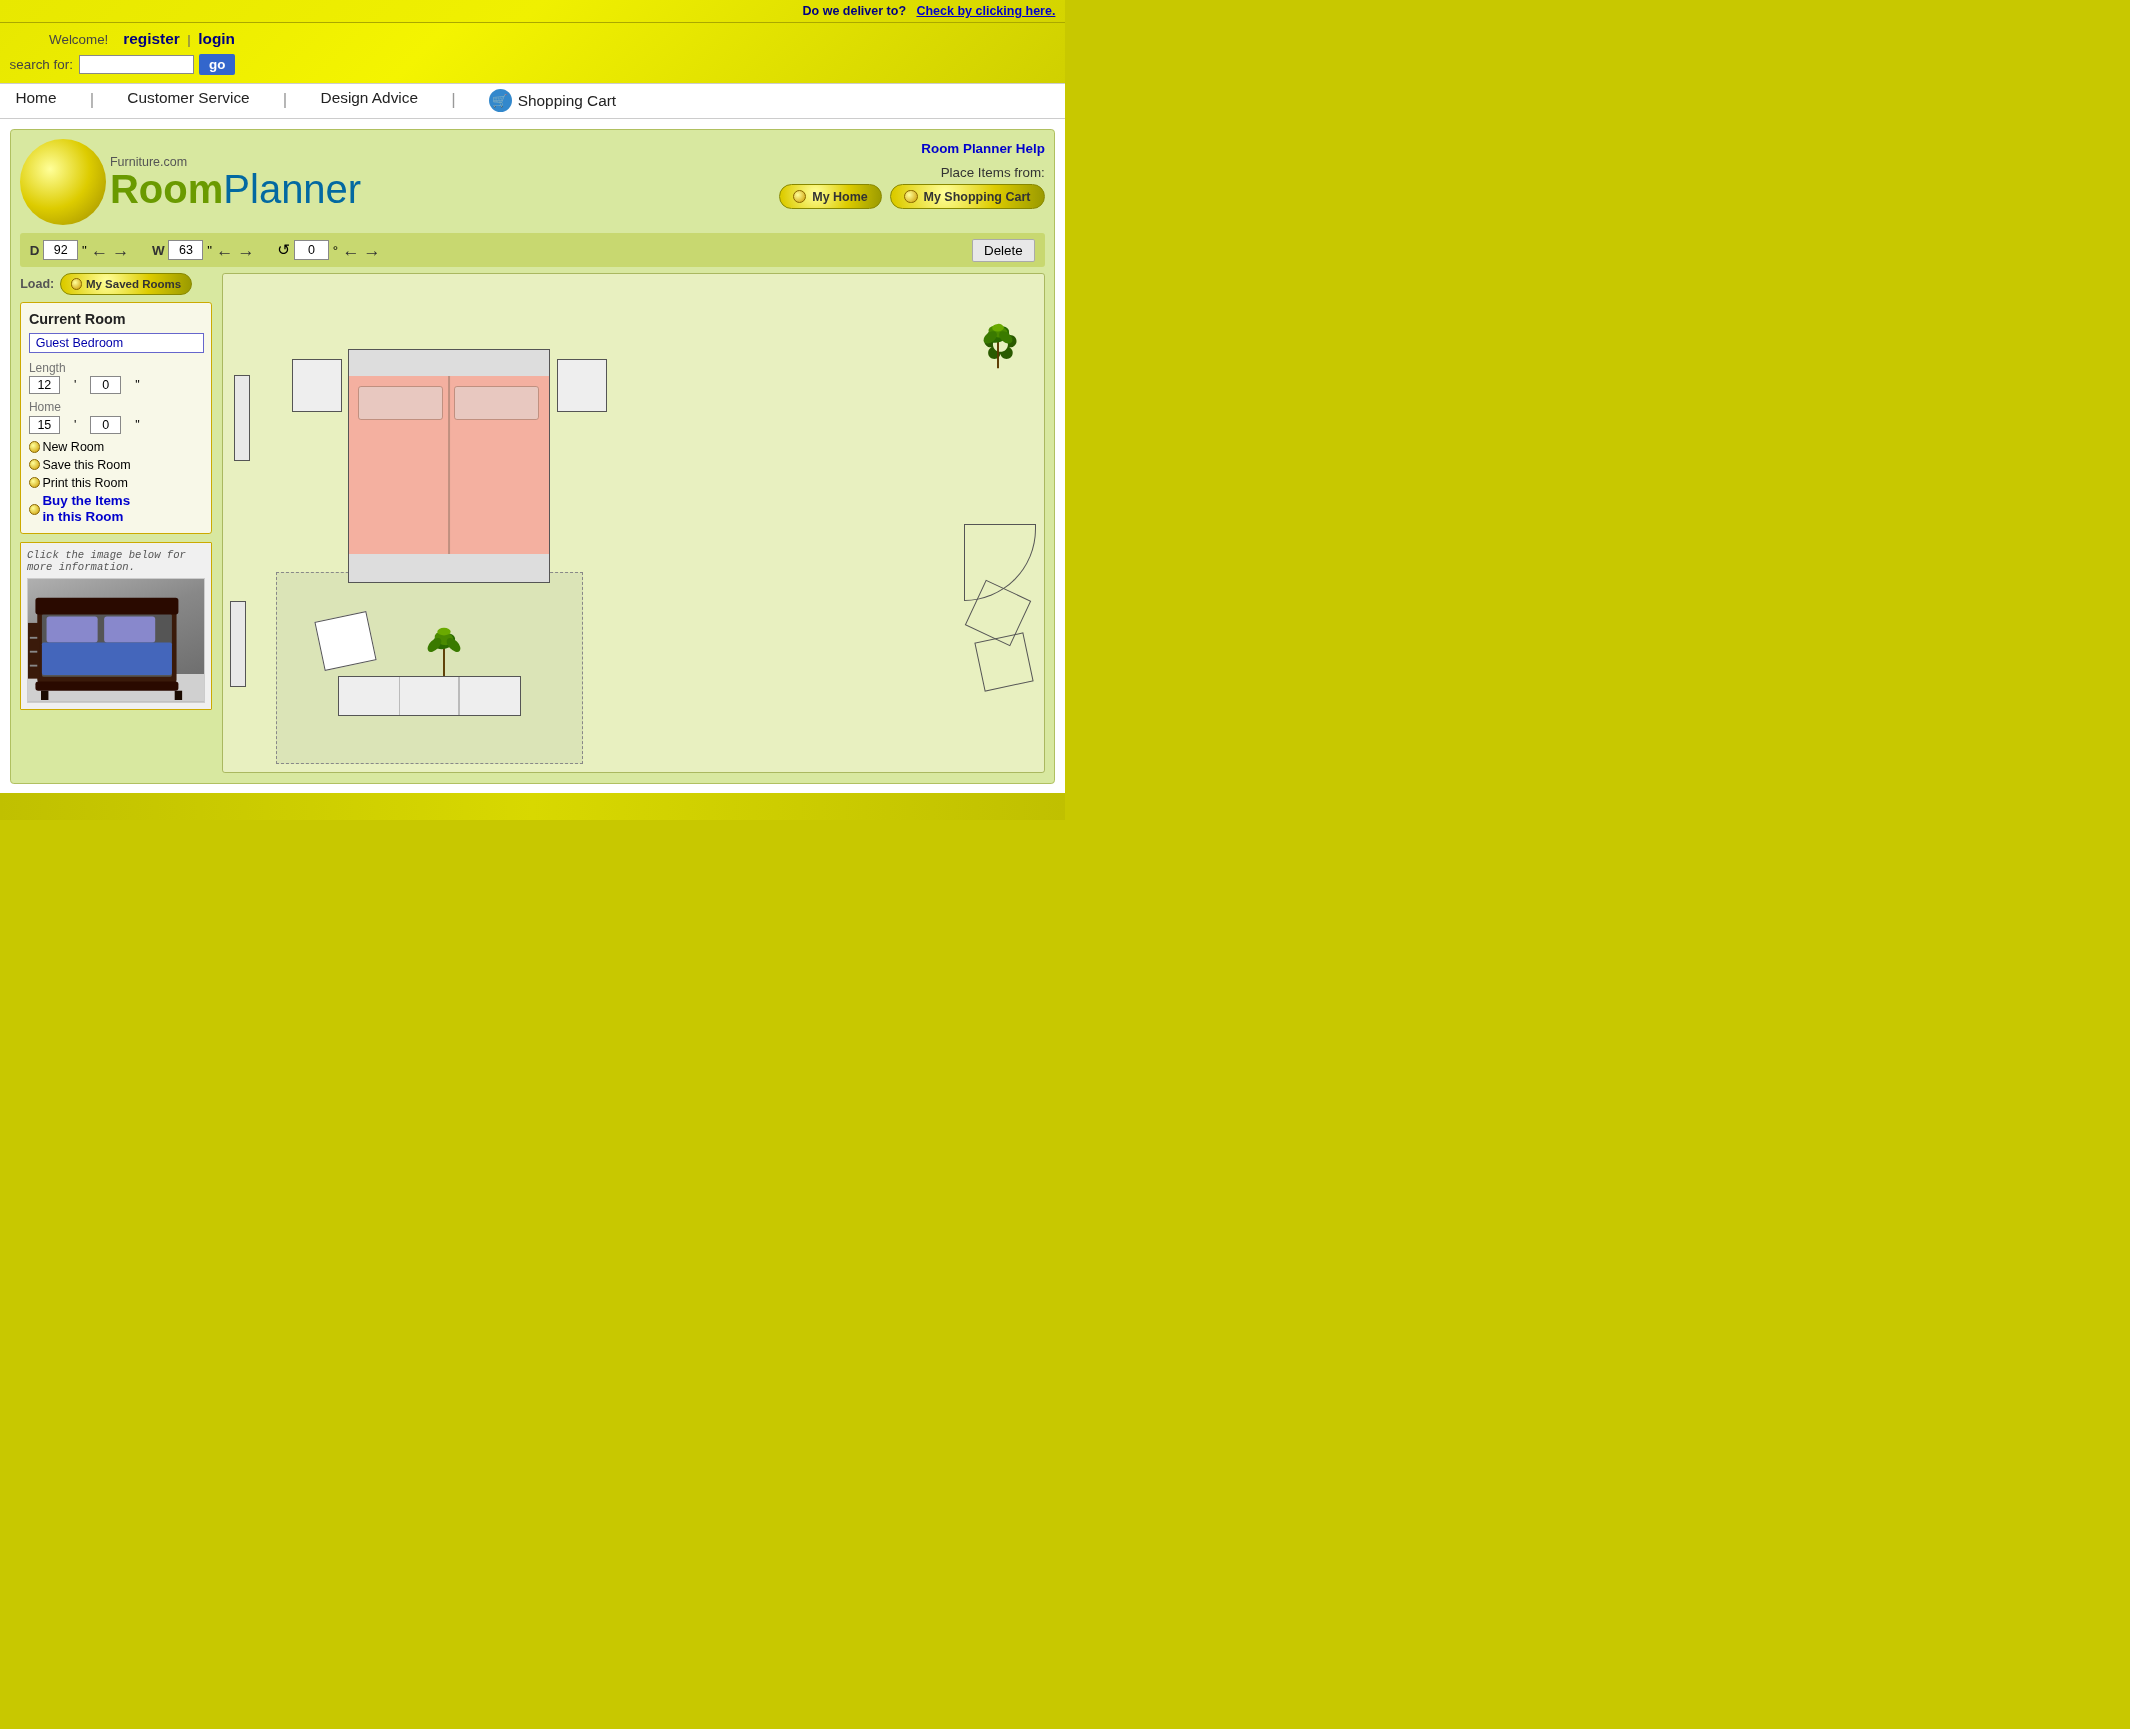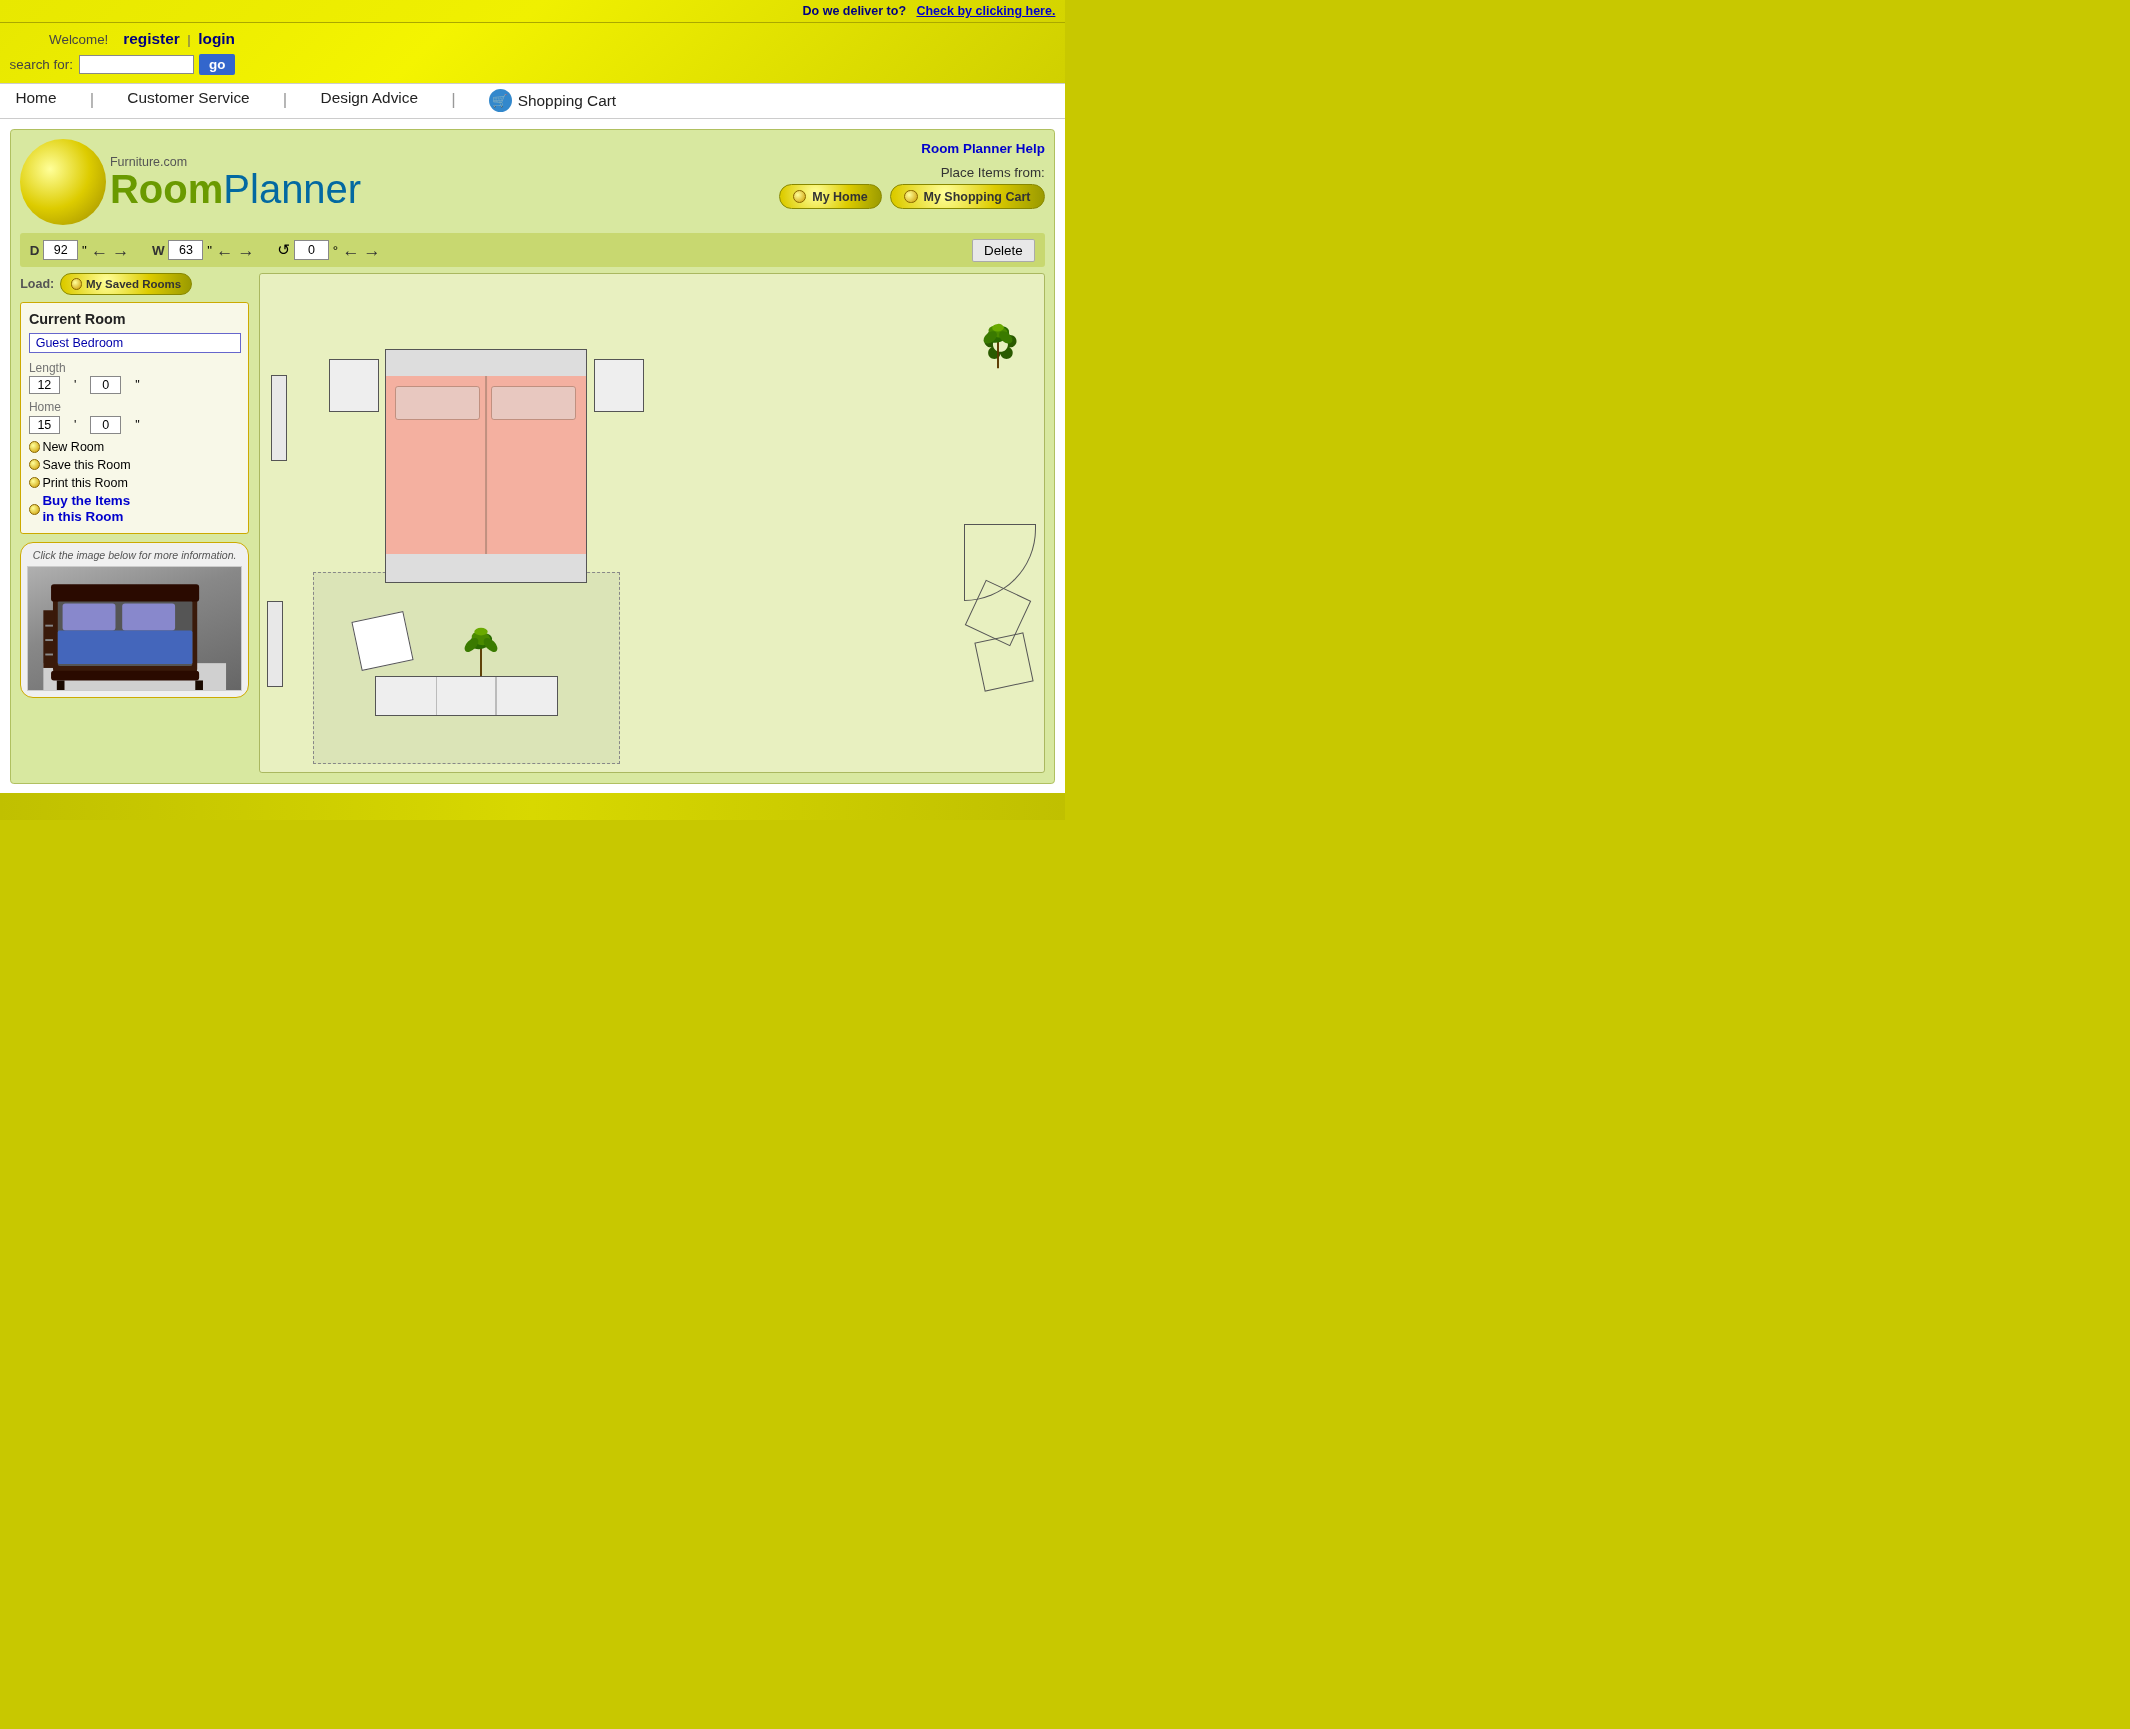--- a/index.html
+++ b/index.html
@@ -175,21 +175,21 @@
     }
     .rotate-icon { font-size: 15.4px; }
 
     
     .rp-body {
       display: flex;
       gap: 9.6px;
     }
 
     
-    .rp-left-panel { width: 229px; flex-shrink: 0; }
+    .rp-left-panel { width: 192px; flex-shrink: 0; }
 
     .rp-load-section {
       display: flex;
       align-items: center;
       gap: 5.8px;
       margin-bottom: 7.7px;
       font-size: 12.5px;
       color: #555;
     }
     .rp-load-label { font-weight: bold; color: #555; }
@@ -244,23 +244,24 @@
     .rp-action-item {
       display: flex; align-items: center; gap: 2px;
       font-size: 12.5px; cursor: pointer;
     }
     .rp-action-item.buy-link { color: #0000cc; font-weight: bold; font-size: 13.4px; }
     .rp-action-item.buy-link .action-label { color: #0000cc; }
 
     .rp-product-preview {
       border: 1.9px solid #ccaa00;
       background: #f0f0f0;
-      border-radius: 13px;
+      border-radius: 1px;
       padding: 5.8px;
-      text-align: center;
+      text-align: left;
+      font-family: Liberation Mono, monospace;
     }
     .rp-preview-hint {
       font-size: 10.6px;
       color: #555;
       margin-bottom: 5.8px;
       font-style: italic;
     }
     
 
     

